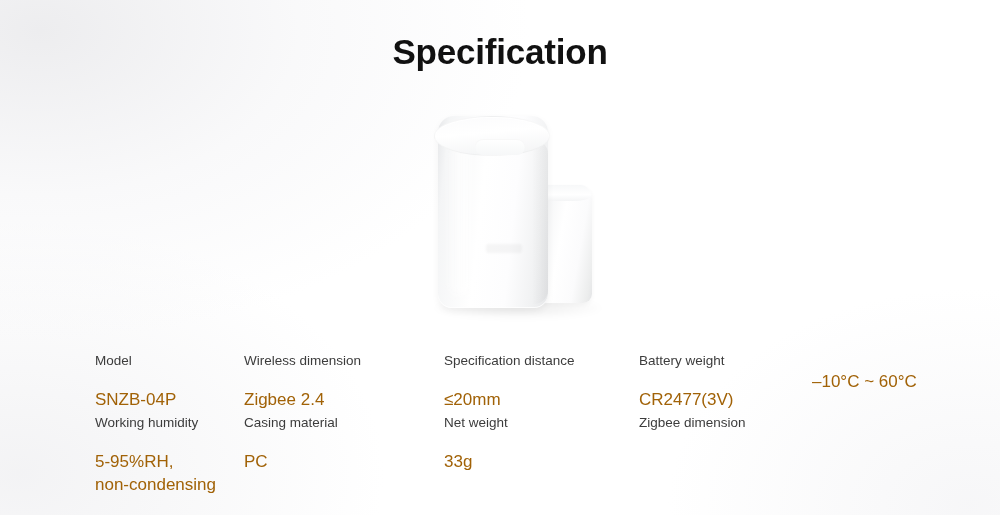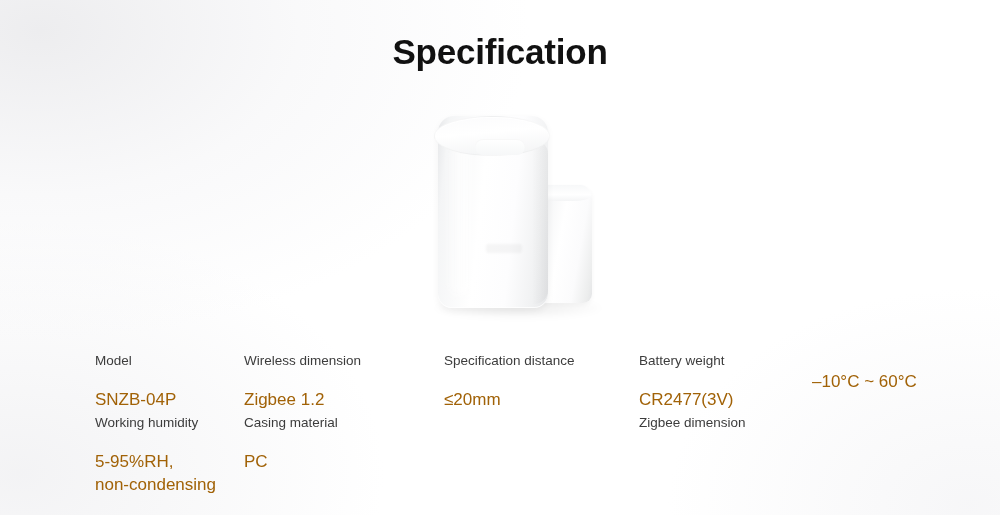--- a/index.html
+++ b/index.html
@@ -239,21 +239,21 @@
 
 <div class="specs">
 
   <div class="spec-row row-1">
     <div class="spec-cell col-0">
       <div class="spec-label">Model</div>
       <div class="spec-value">SNZB-04P</div>
     </div>
     <div class="spec-cell col-1">
       <div class="spec-label">Wireless dimension</div>
-      <div class="spec-value">Zigbee 1.2</div>
+      <div class="spec-value">Zigbee 2.4</div>
     </div>
     <div class="spec-cell col-2">
       <div class="spec-label">Specification distance</div>
       <div class="spec-value">≤20mm</div>
     </div>
     <div class="spec-cell col-3">
       <div class="spec-label">Battery weight</div>
       <div class="spec-value">CR2477(3V)</div>
     </div>
     <div class="spec-cell col-4">
@@ -264,18 +264,22 @@
   <div class="spec-row row-2">
     <div class="spec-cell col-0">
       <div class="spec-label">Working humidity</div>
       <div class="spec-value">5-95%RH,
 non-condensing</div>
     </div>
     <div class="spec-cell col-1">
       <div class="spec-label">Casing material</div>
       <div class="spec-value">PC</div>
     </div>
+    <div class="spec-cell col-2">
+      <div class="spec-label">Net weight</div>
+      <div class="spec-value">33g</div>
+    </div>
     <div class="spec-cell col-3">
       <div class="spec-label">Zigbee dimension</div>
     </div>
   </div>
 
 </div>
 
 </body></html>

